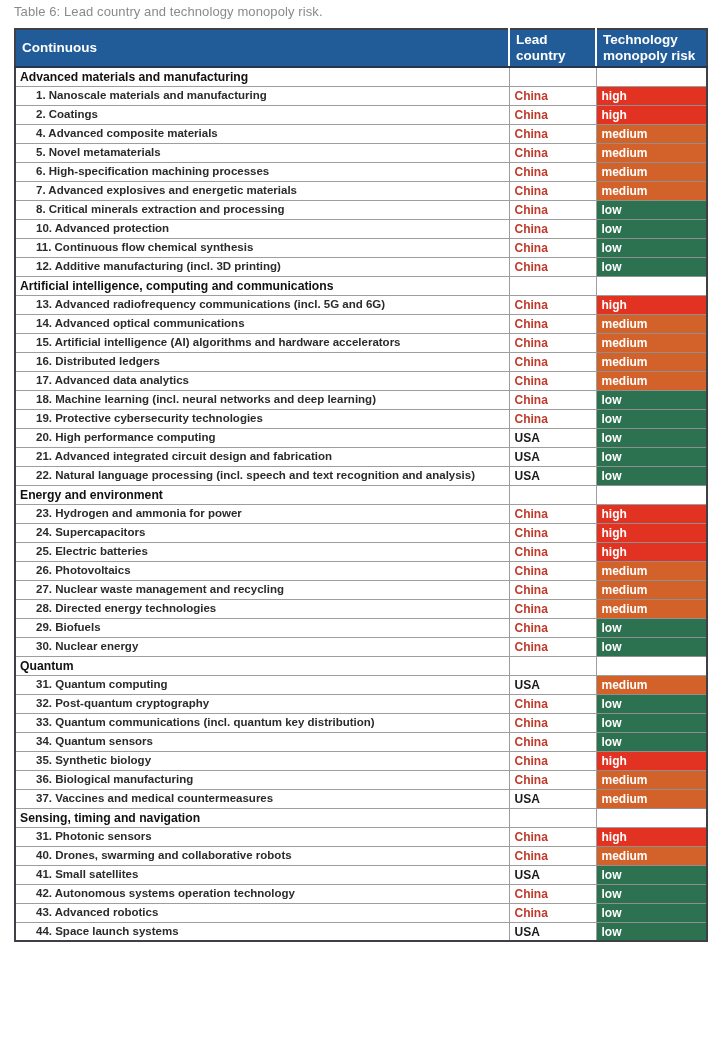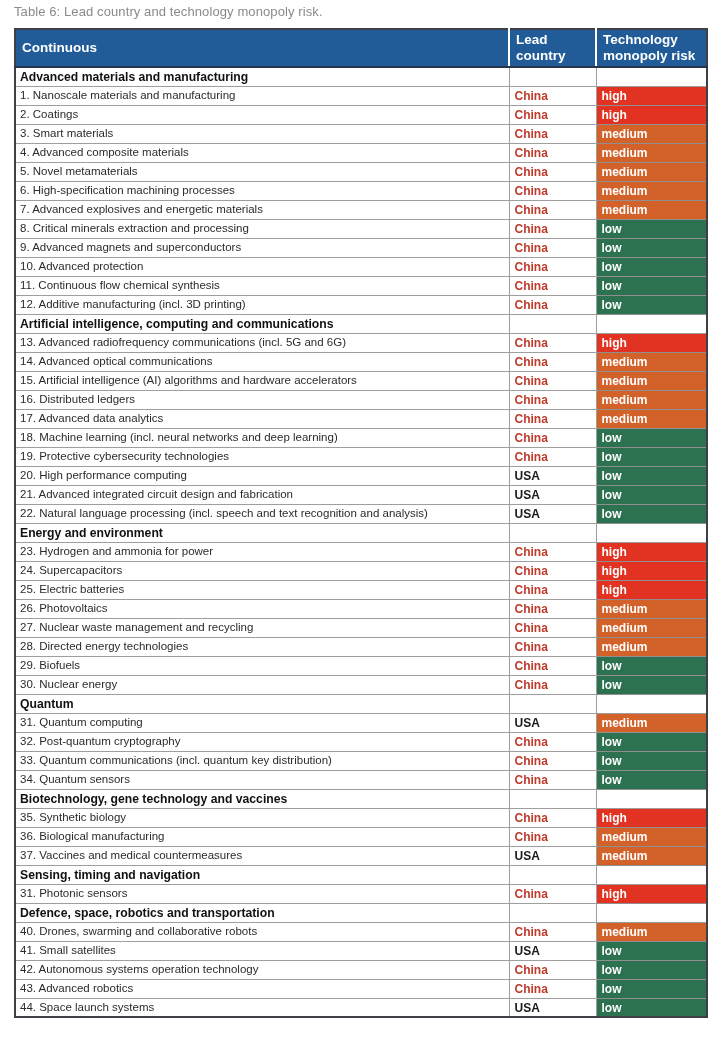--- a/index.html
+++ b/index.html
@@ -65,21 +65,21 @@
     white-space: nowrap;
     overflow: hidden;
     vertical-align: middle;
   }
   td.section-cell {
     font-weight: bold;
     font-size: 12.2px;
     color: #111111;
     padding-left: 4px;
   }
-  td.tech-cell { padding-left: 4px; }
+  td.tech-cell { padding-left: 20px; font-weight: bold; }
   td.country-cell {
     font-weight: bold;
     font-size: 12px;
   }
   td.risk-cell {
     font-weight: bold;
     font-size: 12px;
     color: var(--risk-text, #ffffff);
     border-color: #8f8f8f;
   }
@@ -113,25 +113,20 @@
           <td class="tech-cell">1. Nanoscale materials and manufacturing</td>
           <td class="country-cell" style="color: rgb(191, 59, 43);">China</td>
           <td class="risk-cell" style="background: rgb(226, 50, 34);">high</td>
         </tr>
         <tr>
           <td class="tech-cell">2. Coatings</td>
           <td class="country-cell" style="color: rgb(191, 59, 43);">China</td>
           <td class="risk-cell" style="background: rgb(226, 50, 34);">high</td>
         </tr>
         <tr>
-          <td class="tech-cell">3. Smart materials</td>
-          <td class="country-cell" style="color: rgb(191, 59, 43);">China</td>
-          <td class="risk-cell" style="background: rgb(210, 98, 42);">medium</td>
-        </tr>
-        <tr>
           <td class="tech-cell">4. Advanced composite materials</td>
           <td class="country-cell" style="color: rgb(191, 59, 43);">China</td>
           <td class="risk-cell" style="background: rgb(210, 98, 42);">medium</td>
         </tr>
         <tr>
           <td class="tech-cell">5. Novel metamaterials</td>
           <td class="country-cell" style="color: rgb(191, 59, 43);">China</td>
           <td class="risk-cell" style="background: rgb(210, 98, 42);">medium</td>
         </tr>
         <tr>
@@ -143,25 +138,20 @@
           <td class="tech-cell">7. Advanced explosives and energetic materials</td>
           <td class="country-cell" style="color: rgb(191, 59, 43);">China</td>
           <td class="risk-cell" style="background: rgb(210, 98, 42);">medium</td>
         </tr>
         <tr>
           <td class="tech-cell">8. Critical minerals extraction and processing</td>
           <td class="country-cell" style="color: rgb(191, 59, 43);">China</td>
           <td class="risk-cell" style="background: rgb(44, 113, 80);">low</td>
         </tr>
         <tr>
-          <td class="tech-cell">9. Advanced magnets and superconductors</td>
-          <td class="country-cell" style="color: rgb(191, 59, 43);">China</td>
-          <td class="risk-cell" style="background: rgb(44, 113, 80);">low</td>
-        </tr>
-        <tr>
           <td class="tech-cell">10. Advanced protection</td>
           <td class="country-cell" style="color: rgb(191, 59, 43);">China</td>
           <td class="risk-cell" style="background: rgb(44, 113, 80);">low</td>
         </tr>
         <tr>
           <td class="tech-cell">11. Continuous flow chemical synthesis</td>
           <td class="country-cell" style="color: rgb(191, 59, 43);">China</td>
           <td class="risk-cell" style="background: rgb(44, 113, 80);">low</td>
         </tr>
         <tr>
@@ -288,25 +278,20 @@
           <td class="tech-cell">33. Quantum communications (incl. quantum key distribution)</td>
           <td class="country-cell" style="color: rgb(191, 59, 43);">China</td>
           <td class="risk-cell" style="background: rgb(44, 113, 80);">low</td>
         </tr>
         <tr>
           <td class="tech-cell">34. Quantum sensors</td>
           <td class="country-cell" style="color: rgb(191, 59, 43);">China</td>
           <td class="risk-cell" style="background: rgb(44, 113, 80);">low</td>
         </tr>
         <tr>
-          <td class="section-cell">Biotechnology, gene technology and vaccines</td>
-          <td></td>
-          <td></td>
-        </tr>
-        <tr>
           <td class="tech-cell">35. Synthetic biology</td>
           <td class="country-cell" style="color: rgb(191, 59, 43);">China</td>
           <td class="risk-cell" style="background: rgb(226, 50, 34);">high</td>
         </tr>
         <tr>
           <td class="tech-cell">36. Biological manufacturing</td>
           <td class="country-cell" style="color: rgb(191, 59, 43);">China</td>
           <td class="risk-cell" style="background: rgb(210, 98, 42);">medium</td>
         </tr>
         <tr>
@@ -316,25 +301,20 @@
         </tr>
         <tr>
           <td class="section-cell">Sensing, timing and navigation</td>
           <td></td>
           <td></td>
         </tr>
         <tr>
           <td class="tech-cell">31. Photonic sensors</td>
           <td class="country-cell" style="color: rgb(191, 59, 43);">China</td>
           <td class="risk-cell" style="background: rgb(226, 50, 34);">high</td>
-        </tr>
-        <tr>
-          <td class="section-cell">Defence, space, robotics and transportation</td>
-          <td></td>
-          <td></td>
         </tr>
         <tr>
           <td class="tech-cell">40. Drones, swarming and collaborative robots</td>
           <td class="country-cell" style="color: rgb(191, 59, 43);">China</td>
           <td class="risk-cell" style="background: rgb(210, 98, 42);">medium</td>
         </tr>
         <tr>
           <td class="tech-cell">41. Small satellites</td>
           <td class="country-cell" style="color: rgb(26, 26, 26);">USA</td>
           <td class="risk-cell" style="background: rgb(44, 113, 80);">low</td>

